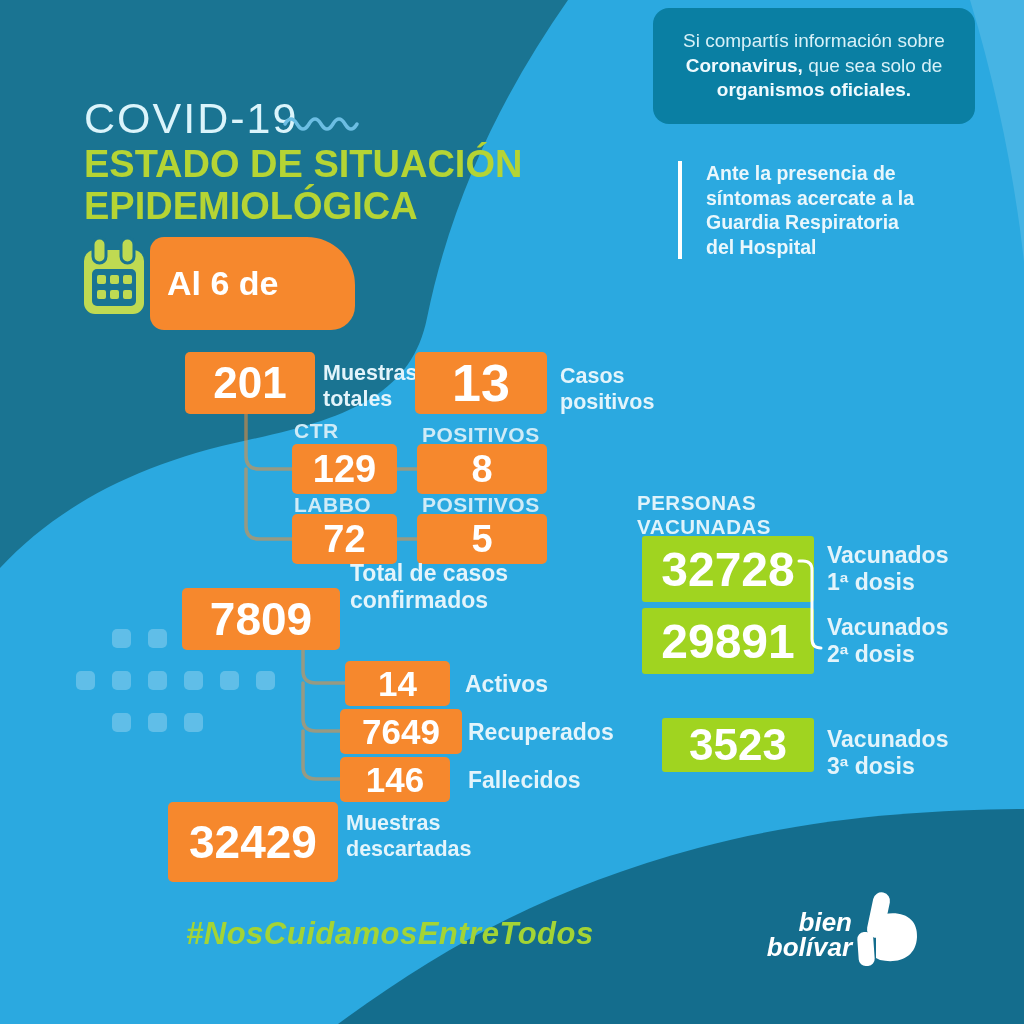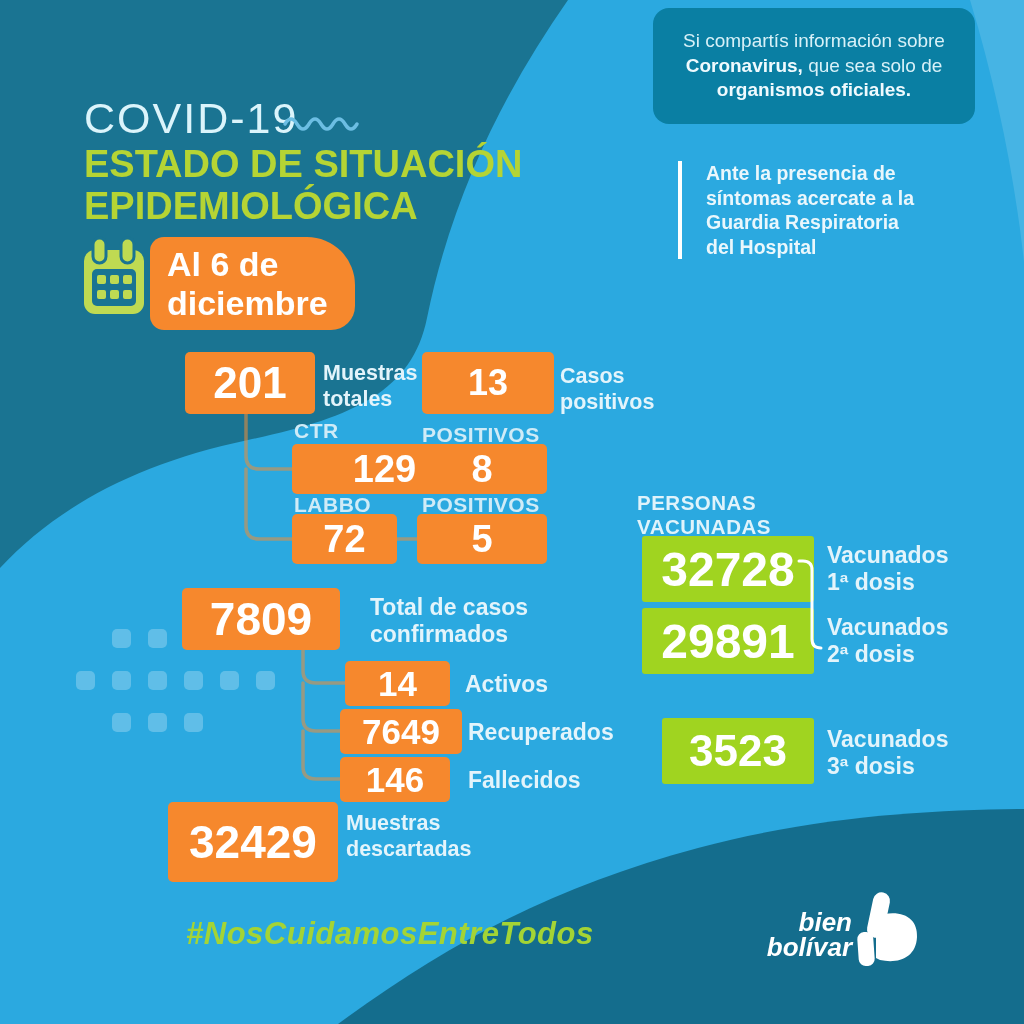--- a/index.html
+++ b/index.html
@@ -106,21 +106,20 @@
       <rect x="41" y="39" width="9" height="9" rx="2"></rect>
       <rect x="15" y="54" width="9" height="9" rx="2"></rect>
       <rect x="28" y="54" width="9" height="9" rx="2"></rect>
       <rect x="41" y="54" width="9" height="9" rx="2"></rect>
     </g>
   </svg>
 
   <div class="abs date-badge">
     <div class="inner">
       <div>Al 6 de</div>
-      <div>diciembre</div>
     </div>
   </div>
 
   <div class="abs info-card">
     <div>
       <div>Si compartís información sobre</div>
       <div><b>Coronavirus,</b><span> que sea solo de</span></div>
       <div><b>organismos oficiales.</b></div>
     </div>
   </div>
@@ -132,50 +131,50 @@
     <div>del Hospital</div>
   </div>
 
   <div class="abs obox" style="left:185px;top:352px;width:130px;height:62px;font-size:44px;">
       <span>201</span>
     </div>
   <div class="abs sidelabel" style="left:323px;top:360px;">
     <div>Muestras</div>
     <div>totales</div>
   </div>
-  <div class="abs obox" style="left:415px;top:352px;width:132px;height:62px;font-size:36px;margin-left:7px;">
+  <div class="abs obox" style="left:415px;top:352px;width:132px;height:62px;font-size:52px;">
       <span>13</span>
     </div>
   <div class="abs sidelabel" style="left:560px;top:363px;">
     <div>Casos</div>
     <div>positivos</div>
   </div>
 
   <div class="abs tag" style="left:294px;top:419px;">CTR</div>
-  <div class="abs obox" style="left:292px;top:444px;width:105px;height:50px;font-size:38px;padding-left:40px;">
+  <div class="abs obox" style="left:292px;top:444px;width:105px;height:50px;font-size:38px;">
       <span>129</span>
     </div>
   <div class="abs tag" style="left:422px;top:423px;">POSITIVOS</div>
   <div class="abs obox" style="left:417px;top:444px;width:130px;height:50px;font-size:38px;">
       <span>8</span>
     </div>
 
   <div class="abs tag" style="left:294px;top:493px;">LABBO</div>
   <div class="abs obox" style="left:292px;top:514px;width:105px;height:50px;font-size:38px;">
       <span>72</span>
     </div>
   <div class="abs tag" style="left:422px;top:493px;">POSITIVOS</div>
   <div class="abs obox" style="left:417px;top:514px;width:130px;height:50px;font-size:38px;">
       <span>5</span>
     </div>
 
   <div class="abs obox" style="left:182px;top:588px;width:158px;height:62px;font-size:46px;">
       <span>7809</span>
     </div>
-  <div class="abs biglabel" style="left:350px;top:594px;margin-left:20px;">
+  <div class="abs biglabel" style="left:350px;top:560px;">
     <div>Total de casos</div>
     <div>confirmados</div>
   </div>
   <div class="abs obox" style="left:345px;top:661px;width:105px;height:45px;font-size:35px;">
       <span>14</span>
     </div>
   <div class="abs biglabel" style="left:465px;top:671px;">Activos</div>
   <div class="abs obox" style="left:340px;top:709px;width:122px;height:45px;font-size:35px;">
       <span>7649</span>
     </div>
@@ -207,21 +206,21 @@
     <path d="M3,5 H7 Q16,5 16,14 V83 Q16,92 25,92" fill="none" stroke="#ffffff" stroke-width="3" stroke-linecap="round"></path>
   </svg>
   <div class="abs biglabel" style="left:827px;top:542px;">
     <div>Vacunados</div>
     <div>1ª dosis</div>
   </div>
   <div class="abs biglabel" style="left:827px;top:614px;">
     <div>Vacunados</div>
     <div>2ª dosis</div>
   </div>
-  <div class="abs gbox" style="left:650px;top:718px;width:152px;height:66px;font-size:44px;">
+  <div class="abs gbox" style="left:650px;top:718px;width:152px;height:54px;font-size:44px;">
       <span>3523</span>
     </div>
   <div class="abs biglabel" style="left:827px;top:726px;">
     <div>Vacunados</div>
     <div>3ª dosis</div>
   </div>
 
   <div class="abs hashtag">#NosCuidamosEntreTodos</div>
   <div class="abs logo-text">
     <div>bien</div>

